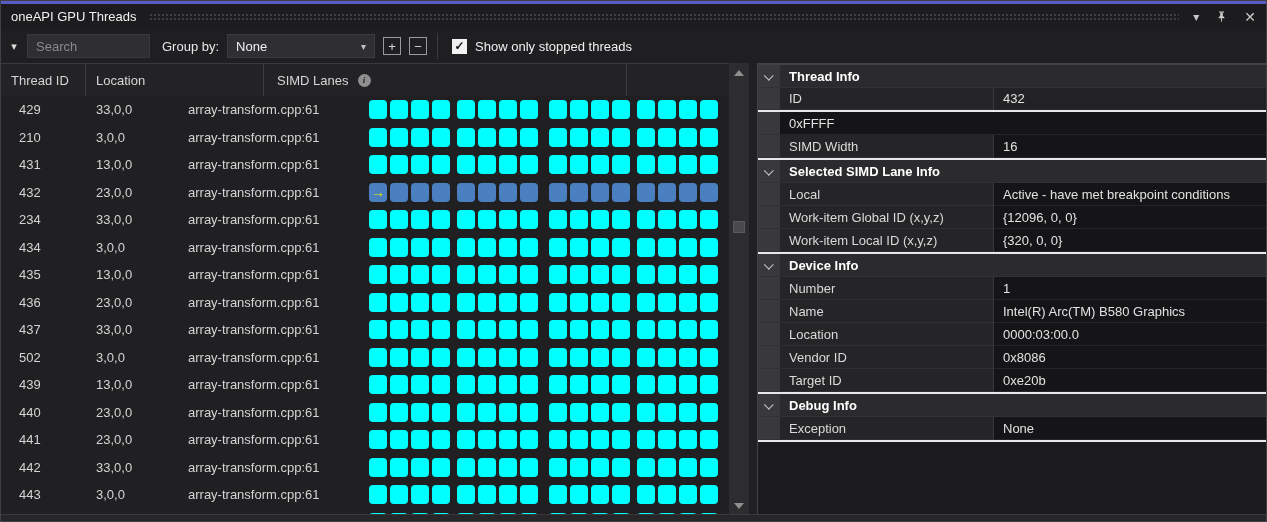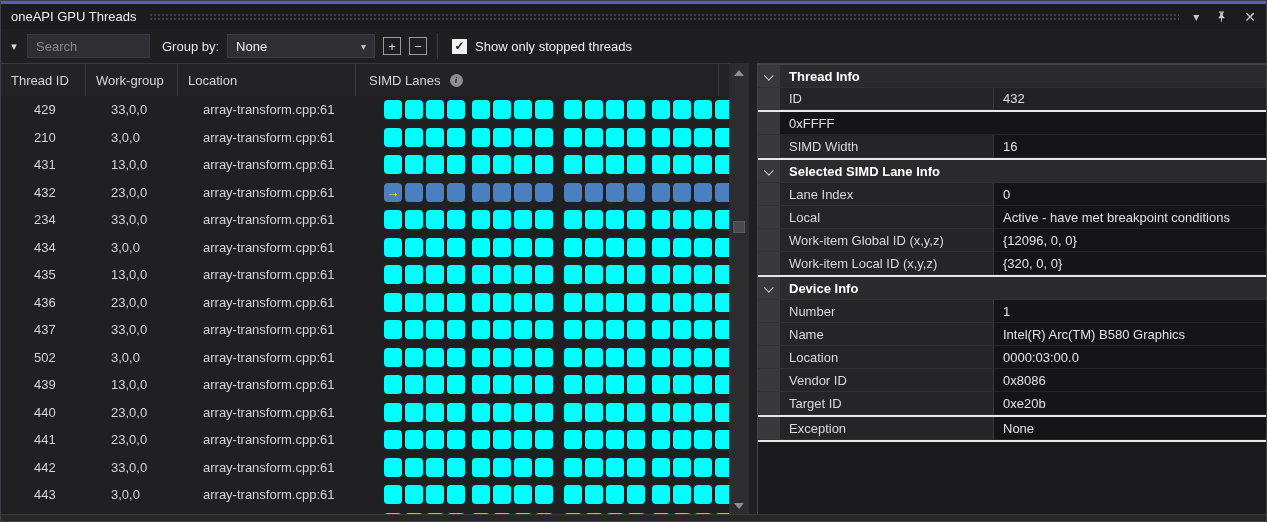--- a/index.html
+++ b/index.html
@@ -68,21 +68,21 @@
   .hc-loc { width:178px; padding-left:10px; }
   .hc-simd { width:363px; padding-left:13px; border-right:1px solid #3c3c40; }
   .info-icon {
     margin-left:9px; width:13px; height:13px; border-radius:50%;
     background:#8f8f8f; color:#1f1f20; font-size:9px; font-weight:bold;
     display:inline-flex; align-items:center; justify-content:center;
     font-family:"Liberation Serif", serif; font-style:italic;
   }
   .tbody {
     position:absolute; top:95px; left:0; width:728px; height:420px;
-    overflow:hidden; background:#202022;margin-left:15px;
+    overflow:hidden; background:#202022;
   }
   .trow { height:27.5px; display:flex; align-items:center; }
   .cell { white-space:nowrap; overflow:hidden; color:#d4d4d4; }
   .c-id { width:85px; padding-left:18px; }
   .c-wg { width:92px; padding-left:10px; }
   .c-loc { width:178px; padding-left:10px; }
   .lanes { display:flex; margin-left:13px; }
   .lane-group { display:flex; gap:3px; margin-right:7px; }
   .lane-group.wide-gap { margin-right:11px; }
   .lane { width:18px; height:19px; border-radius:4px; position:relative; }
@@ -168,21 +168,20 @@
     <button class="sq-btn">−</button>
     <div class="tool-sep"></div>
     <div class="chk">
       <span>✓</span>
     </div>
     <span class="chk-label">Show only stopped threads</span>
   </div>
 
   <div class="thead">
     <div class="hcell hc-id">Thread ID</div>
-    <div class="hcell hc-wg">Work-group</div>
     <div class="hcell hc-loc">Location</div>
     <div class="hcell hc-simd">
       <span>SIMD Lanes</span>
       <span class="info-icon">i</span>
     </div>
   </div>
 
   <div class="tbody" id="tbody">
       <div class="trow">
         <div class="cell c-id">429</div>
@@ -715,25 +714,20 @@
       </div>
       <div class="psection">
         <div class="prow">
           <div class="pgut">
             <div class="chev"></div>
           </div>
           <div class="phead-title">Selected SIMD Lane Info</div>
         </div>
         <div class="prow">
           <div class="pgut"></div>
-          <div class="plabel">Lane Index</div>
-          <div class="pvalue">0</div>
-        </div>
-        <div class="prow">
-          <div class="pgut"></div>
           <div class="plabel">Local</div>
           <div class="pvalue">Active - have met breakpoint conditions</div>
         </div>
         <div class="prow">
           <div class="pgut"></div>
           <div class="plabel">Work-item Global ID (x,y,z)</div>
           <div class="pvalue">{12096, 0, 0}</div>
         </div>
         <div class="prow">
           <div class="pgut"></div>
@@ -769,20 +763,26 @@
           <div class="pvalue">0x8086</div>
         </div>
         <div class="prow">
           <div class="pgut"></div>
           <div class="plabel">Target ID</div>
           <div class="pvalue">0xe20b</div>
         </div>
       </div>
       <div class="psection">
         <div class="prow">
+          <div class="pgut">
+            <div class="chev"></div>
+          </div>
+          <div class="phead-title">Debug Info</div>
+        </div>
+        <div class="prow">
           <div class="pgut"></div>
           <div class="plabel">Exception</div>
           <div class="pvalue">None</div>
         </div>
       </div>
       <div class="panel-rest"></div>
     </div>
 
   <div class="bottomstrip"></div>
 </div>

